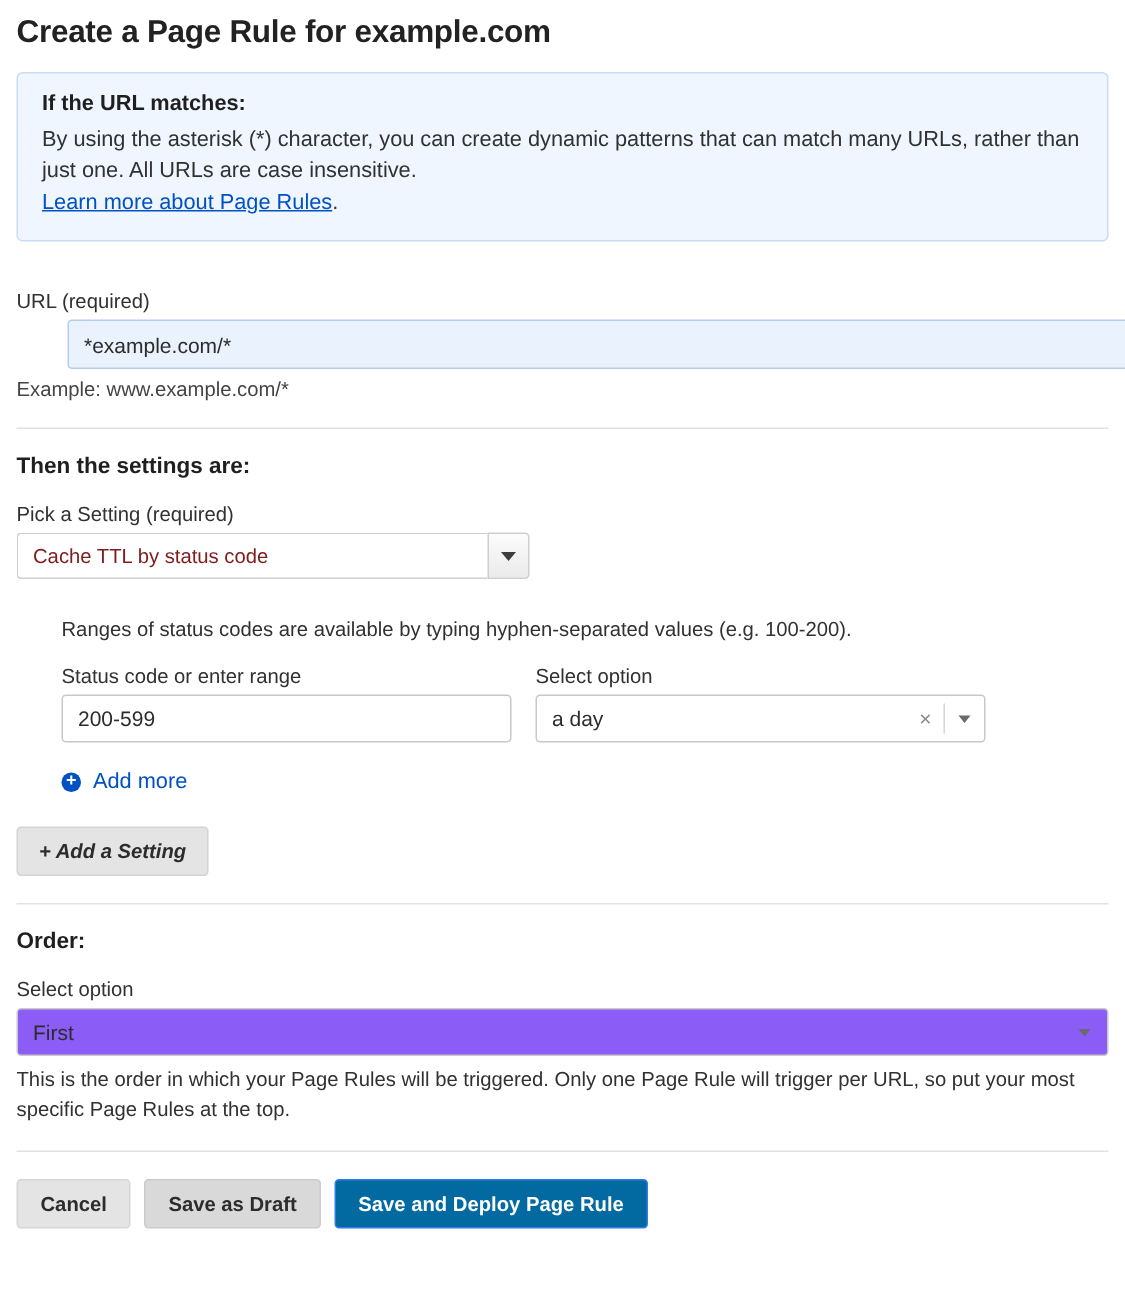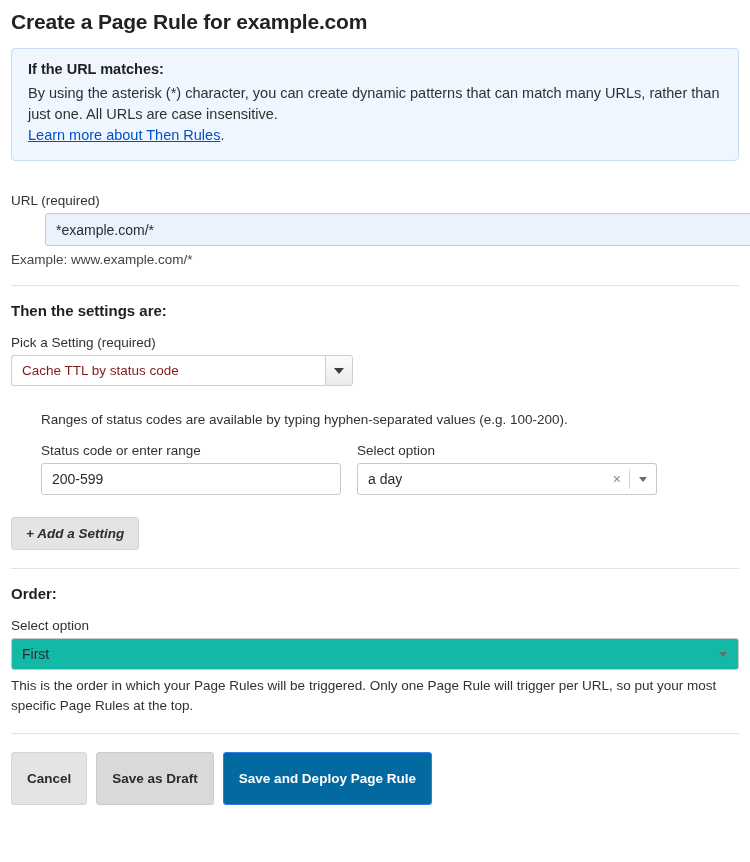--- a/index.html
+++ b/index.html
@@ -231,21 +231,21 @@
     font-size: 15px;
     font-weight: bold;
     color: #1f1f1f;
     margin-bottom: 16px;
   }
   .order-select {
     width: 100%;
     height: 32px;
     border: 1px solid #c8c8c8;
     border-radius: 3px;
-    background: #14b8a6;
+    background: #8b5cf6;
     display: flex;
     align-items: center;
     padding: 0 0 0 10px;
     font-size: 14px;
     color: #2c2c2c;
   }
   .order-select .combo-value { flex: 1; }
   .order-arrow {
     width: 30px;
     display: flex;
@@ -262,21 +262,21 @@
   .footer {
     display: flex;
     gap: 9px;
     align-items: center;
     margin-top: 18px;
   }
   .btn {
     border-radius: 3px;
     font-size: 13.5px;
     font-weight: bold;
-    padding: 18px 15px;
+    padding: 8px 15px;
     cursor: pointer;
     border: 1px solid transparent;
   }
   .btn-cancel {
     background: #e4e4e4;
     border-color: #d6d6d6;
     color: #2c2c2c;
   }
   .btn-draft {
     background: #d9d9d9;
@@ -294,21 +294,21 @@
 
 <div class="page">
 
   <h1 class="page-title">Create a Page Rule for example.com</h1>
 
   <div class="callout">
     <div class="callout-title">If the URL matches:</div>
     <div class="callout-body">
       <span>By using the asterisk (*) character, you can create dynamic patterns that can match many URLs,</span>
       <span>rather than just one. All URLs are case insensitive.</span><br>
-      <a class="callout-link">Learn more about Then Rules</a><span>.</span>
+      <a class="callout-link">Learn more about Page Rules</a><span>.</span>
     </div>
   </div>
 
   <div class="field-label">URL (required)</div>
   <input class="url-input" type="text" value="*example.com/*" style="">
   <div class="hint">Example: www.example.com/*</div>
 
   <hr class="divider">
 
   <div class="section-title">Then the settings are:</div>
@@ -335,20 +335,24 @@
           <span class="combo-value">a day</span>
           <span class="combo-clear">×</span>
           <span class="combo-sep"></span>
           <span class="combo-arrow">
             <span class="caret-small"></span>
           </span>
         </div>
       </div>
     </div>
 
+    <div class="add-more">
+      <span class="plus-circle"></span>
+      <span>Add more</span>
+    </div>
   </div>
 
   <div class="add-setting-btn">+ Add a Setting</div>
 
   <hr class="divider">
 
   <div class="order-title">Order:</div>
   <div class="field-label">Select option</div>
   <div class="order-select">
     <span class="combo-value">First</span>

